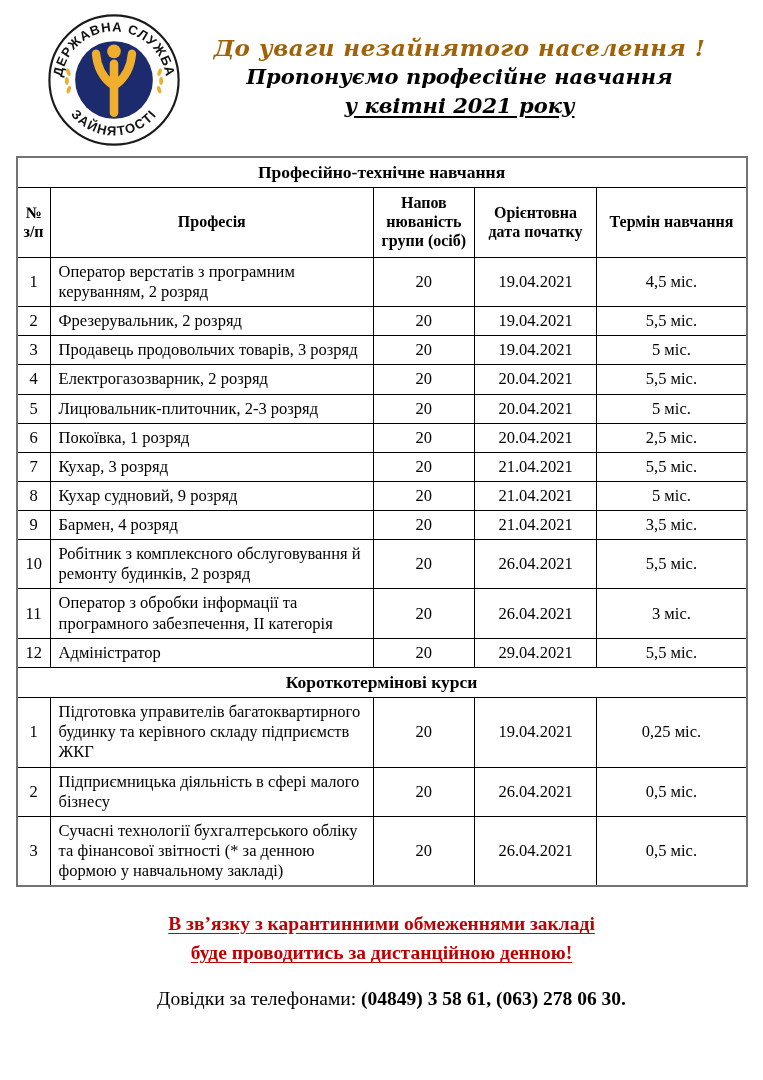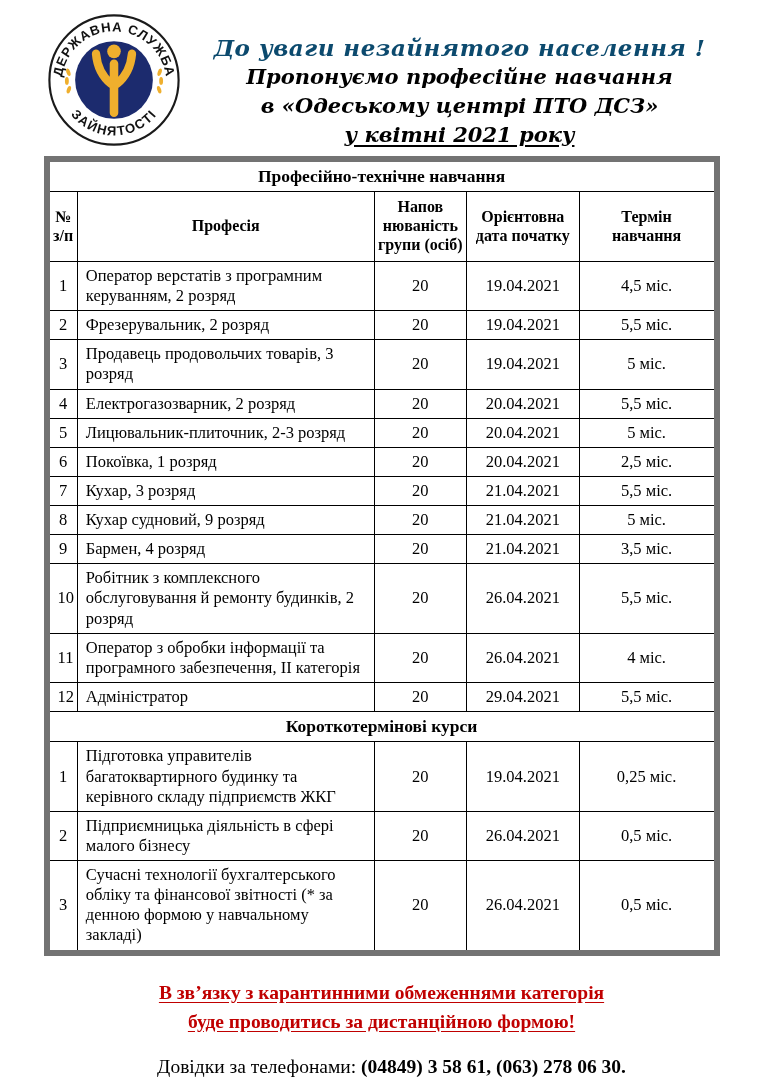--- a/index.html
+++ b/index.html
@@ -20,23 +20,23 @@
     color:#cb0e1e;letter-spacing:0.5px;
   }
   .title-line{
     font-family:"DejaVu Serif",serif;
     font-style:italic;font-weight:bold;font-size:21px;line-height:1.38;
   }
   .title-underline{text-decoration:underline;text-underline-offset:3px;}
 
   
   table.courses{
-    width:676px;margin:4px auto 0;
+    width:732px;margin:4px auto 0;
     border-collapse:collapse;table-layout:fixed;
-    border:6px solid #737373;
+    border:2px solid #737373;
   }
   table.courses td,table.courses th{
     border:1px solid #000;
     font-size:16.5px;line-height:1.22;
     padding:4px 8px;vertical-align:middle;
     overflow:hidden;
   }
   tr.section-row td{
     font-weight:bold;text-align:center;font-size:17.5px;padding:4px 2px;
   }
@@ -91,23 +91,22 @@
 
       <g>
         <circle cx="70" cy="40.5" r="7" fill="#efaf2d"></circle>
         <rect x="65.6" y="49" width="8.8" height="59" rx="4.4" fill="#efaf2d"></rect>
         <path d="M 67,74 C 61,69 53,60 51.5,43" stroke="#efaf2d" stroke-width="8.6" stroke-linecap="round" fill="none"></path>
         <path d="M 73,74 C 79,69 87,60 88.5,43" stroke="#efaf2d" stroke-width="8.6" stroke-linecap="round" fill="none"></path>
       </g>
     </svg>
 
     <div class="titles">
-      <div class="attention" style="color: #0c4a6e;">До уваги  незайнятого  населення !</div>
+      <div class="attention" style="color: #a16207;">До уваги  незайнятого  населення !</div>
       <div class="title-line">Пропонуємо професійне навчання</div>
-      <div class="title-line">в «Одеському центрі ПТО ДСЗ»</div>
       <div class="title-line title-underline">у квітні 2021 року</div>
     </div>
   </div>
 
   <table class="courses">
     <colgroup>
       <col style="width:4.6%">
       <col style="width:44.3%">
       <col style="width:13.8%">
       <col style="width:16.8%">
@@ -194,21 +193,21 @@
           <td class="cell-prof">Робітник з комплексного обслуговування  й ремонту будинків, 2 розряд</td>
           <td class="cell-center">20</td>
           <td class="cell-center">26.04.2021</td>
           <td class="cell-center">5,5 міс.</td>
         </tr>
         <tr>
           <td class="cell-num">11</td>
           <td class="cell-prof">Оператор з обробки інформації та програмного забезпечення,  ІІ категорія</td>
           <td class="cell-center">20</td>
           <td class="cell-center">26.04.2021</td>
-          <td class="cell-center">4 міс.</td>
+          <td class="cell-center">3 міс.</td>
         </tr>
         <tr>
           <td class="cell-num">12</td>
           <td class="cell-prof">Адміністратор</td>
           <td class="cell-center">20</td>
           <td class="cell-center">29.04.2021</td>
           <td class="cell-center">5,5 міс.</td>
         </tr>
       </tbody>
     <tbody>
@@ -235,21 +234,21 @@
           <td class="cell-num">3</td>
           <td class="cell-prof">Сучасні технології бухгалтерського обліку та фінансової звітності (* за денною формою у навчальному закладі)</td>
           <td class="cell-center">20</td>
           <td class="cell-center">26.04.2021</td>
           <td class="cell-center">0,5 міс.</td>
         </tr>
       </tbody>
   </table>
 
   <div class="notice" style="color: rgb(192, 0, 0);">
-    <div><span class="u">В зв’язку з карантинними обмеженнями  категорія</span></div>
-    <div><span class="u">буде проводитись за дистанційною формою!</span></div>
+    <div><span class="u">В зв’язку з карантинними обмеженнями  закладі</span></div>
+    <div><span class="u">буде проводитись за дистанційною денною!</span></div>
   </div>
 
   <div class="contacts">
     <span>Довідки за телефонами: </span><span class="phones">(04849) 3 58 61, (063) 278 06 30.</span>
   </div>
 
 </div>
 
 </body></html>

